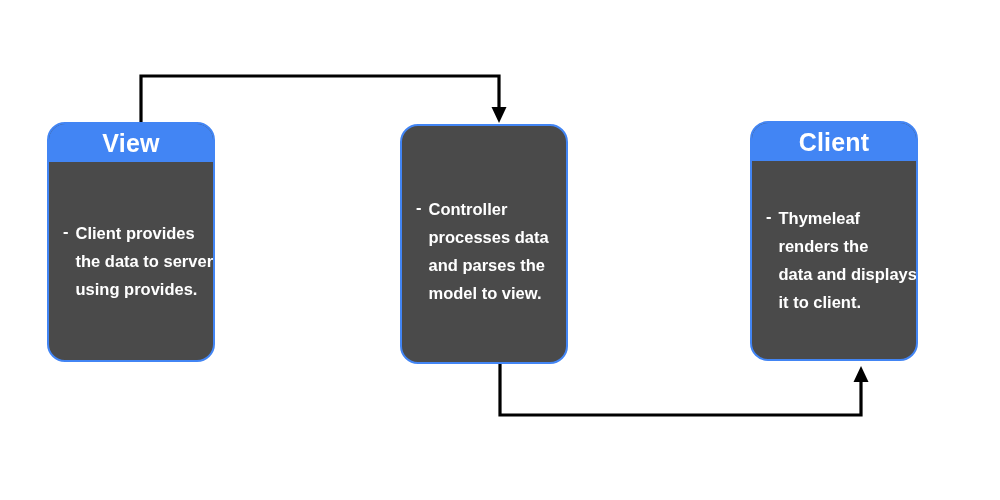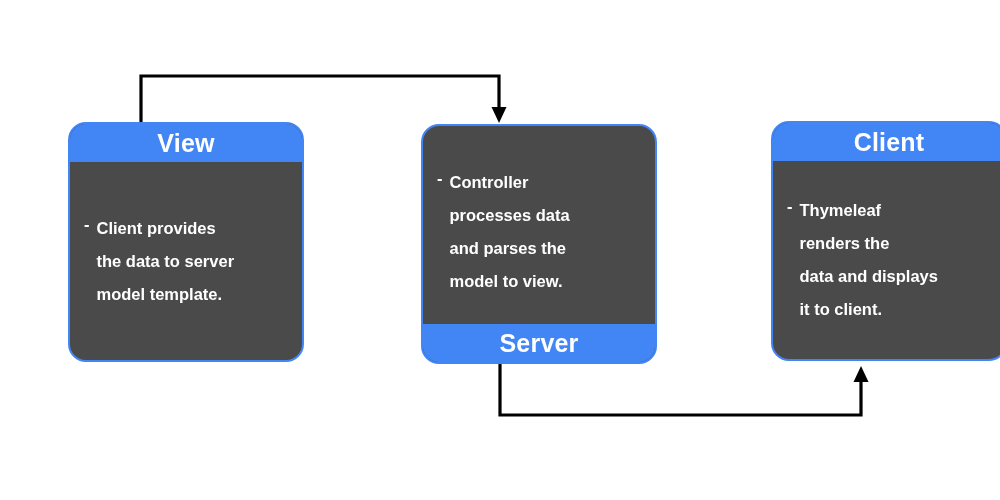--- a/index.html
+++ b/index.html
@@ -13,29 +13,28 @@
     overflow: hidden;
   }
   .arrows {
     position: absolute;
     left: 0; top: 0;
     width: 1000px; height: 500px;
     pointer-events: none;
   }
   .box {
     position: absolute;
-    width: 236px;
+    width: 168px;
     height: 240px;
     background: #4a4a4a;
     border: 2.5px solid #4285f4;
     border-radius: 18px;
     overflow: hidden;
     display: flex;
     flex-direction: column;
-    margin-left: 21px;
   }
   .box--view   { left: 47px;  top: 122px; }
   .box--server { left: 400px; top: 124px; }
   .box--client { left: 750px; top: 121px; justify-content: space-between; }
   .box-title {
     flex: 0 0 38px;
     background: #4285f4;
     color: #ffffff;
     font-size: 25px;
     font-weight: 700;
@@ -58,21 +57,21 @@
   }
   .bullet-dash {
     font-size: 16.5px;
     font-weight: 700;
     line-height: 24px;
     margin-right: 7px;
   }
   .bullet-text {
     font-size: 16.5px;
     font-weight: 700;
-    line-height: 33px;
+    line-height: 28px;
     white-space: pre;
   }
 </style>
 </head>
 <body>
 
 <div class="canvas">
 
   <svg class="arrows" viewBox="0 0 1000 500" xmlns="http://www.w3.org/2000/svg">
     <g stroke="#000000" stroke-width="3.2" fill="none" stroke-linejoin="miter">
@@ -85,36 +84,35 @@
     </g>
   </svg>
 
   <div class="box box--view">
     <div class="box-title">View</div>
     <div class="box-body">
       <div class="bullet">
         <span class="bullet-dash">-</span>
         <span class="bullet-text">Client provides
 the data to server
-model template.</span>
+using provides.</span>
       </div>
     </div>
   </div>
 
   <div class="box box--server">
     <div class="box-body">
       <div class="bullet">
         <span class="bullet-dash">-</span>
         <span class="bullet-text">Controller
 processes data
 and parses the
 model to view.</span>
       </div>
     </div>
-    <div class="box-title">Server</div>
   </div>
 
   <div class="box box--client">
     <div class="box-title">Client</div>
     <div class="box-body">
       <div class="bullet">
         <span class="bullet-dash">-</span>
         <span class="bullet-text">Thymeleaf
 renders the
 data and displays

